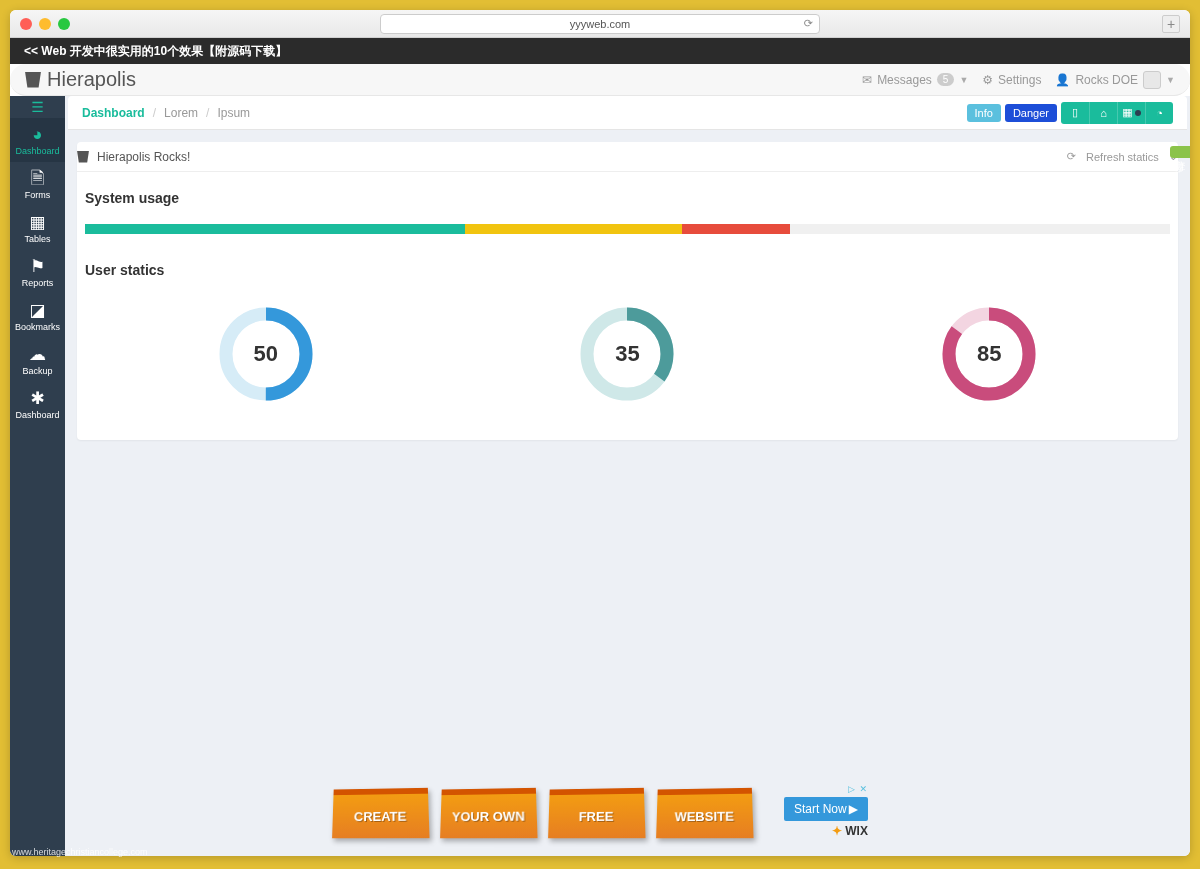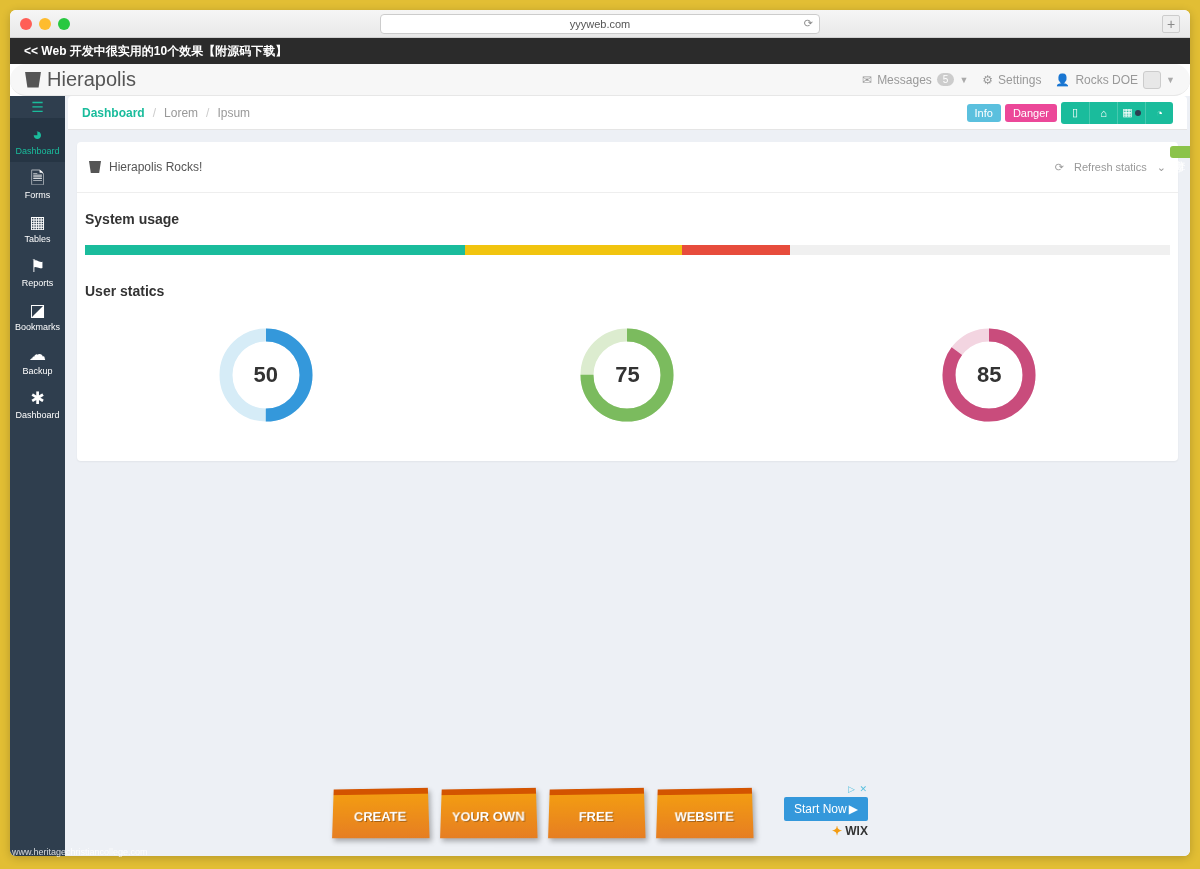--- a/index.html
+++ b/index.html
@@ -31,28 +31,28 @@
 .sb-item.active { background: #263544; color: #1abc9c; }
 .sb-icon { font-size: 17px; line-height: 1; }
 
 .main { flex: 1; padding: 0; }
 .breadcrumb-bar { background: #fff; border-bottom: 1px solid #e5e5e5; height: 34px; display: flex; align-items: center; padding: 0 14px; border-radius: 4px 4px 0 0; margin: 0 3px; }
 .breadcrumb { font-size: 12px; color: #999; display: flex; gap: 8px; align-items: center; }
 .breadcrumb .active { color: #1abc9c; font-weight: bold; }
 .bc-sep { color: #ccc; }
 .bc-right { margin-left: auto; display: flex; gap: 4px; align-items: center; }
 .pill { padding: 3px 8px; border-radius: 3px; color: #fff; font-size: 11px; }
-.pill.info { background: #5bc0de; } .pill.danger { background: #ec4899; }
+.pill.info { background: #5bc0de; } .pill.danger { background: #1d4ed8; }
 .icon-btn-group { display: flex; background: #1abc9c; border-radius: 3px; overflow: hidden; }
 .icon-btn { width: 28px; height: 22px; display: flex; align-items: center; justify-content: center; color: #fff; font-size: 11px; border-left: 1px solid rgba(255,255,255,0.2); }
 .icon-btn:first-child { border-left: none; }
 .icon-btn .dot { width: 6px; height: 6px; background: #2c3e50; border-radius: 50%; margin-left: 2px; }
 
 .panel { background: #fff; margin: 12px; border-radius: 4px; box-shadow: 0 1px 2px rgba(0,0,0,0.05); }
-.panel-header { height: 51px; display: flex; align-items: center; padding: 0 12px; border-bottom: 1px solid #eee; font-size: 12px; color: #555; }
+.panel-header { height: 30px; display: flex; align-items: center; padding: 0 0; border-bottom: 1px solid #eee; font-size: 12px; color: #555; }
 .ph-icon { width: 12px; height: 12px; background: #555; clip-path: polygon(0 0,100% 0,85% 100%,15% 100%); margin-right: 8px; }
 .ph-right { margin-left: auto; display: flex; align-items: center; gap: 10px; color: #999; font-size: 11px; }
 .panel-body { padding: 18px 8px 28px; }
 .section-title { font-size: 14px; font-weight: bold; color: #333; margin-bottom: 18px; }
 
 .progress { height: 10px; background: #f0f0f0; display: flex; border-radius: 0; margin-bottom: 28px; width: 100%; }
 .progress-seg { height: 100%; }
 
 .donuts { display: flex; justify-content: space-around; padding: 10px 0; }
 .donut-wrap { display: flex; flex-direction: column; align-items: center; }
@@ -193,23 +193,23 @@
           <div class="section-title">User statics</div>
           <div class="donuts" id="donut-row">
               <div class="donut-wrap">
                 <div class="donut"><svg width="96" height="96">
                     <circle cx="48" cy="48" r="40" fill="none" stroke="#d6ecf7" stroke-width="13"></circle>
                     <circle cx="48" cy="48" r="40" fill="none" stroke="#3498db" stroke-width="13" stroke-dasharray="125.66370614359172 251.32741228718345" stroke-linecap="butt"></circle>
                   </svg><div class="donut-label">50</div></div>
               </div>
               <div class="donut-wrap">
                 <div class="donut"><svg width="96" height="96">
-                    <circle cx="48" cy="48" r="40" fill="none" stroke="#dceccf" stroke-width="13"></circle>
-                    <circle cx="48" cy="48" r="40" fill="none" stroke="#7bbb5e" stroke-width="13" stroke-dasharray="188.49555921538757 251.32741228718345" stroke-linecap="butt"></circle>
-                  </svg><div class="donut-label">75</div></div>
+                    <circle cx="48" cy="48" r="40" fill="none" stroke="#cfe8e8" stroke-width="13"></circle>
+                    <circle cx="48" cy="48" r="40" fill="none" stroke="#4d9b9b" stroke-width="13" stroke-dasharray="87.96459430051421 251.32741228718345" stroke-linecap="butt"></circle>
+                  </svg><div class="donut-label">35</div></div>
               </div>
               <div class="donut-wrap">
                 <div class="donut"><svg width="96" height="96">
                     <circle cx="48" cy="48" r="40" fill="none" stroke="#f3d5e1" stroke-width="13"></circle>
                     <circle cx="48" cy="48" r="40" fill="none" stroke="#c94c7c" stroke-width="13" stroke-dasharray="213.62830044410592 251.32741228718345" stroke-linecap="butt"></circle>
                   </svg><div class="donut-label">85</div></div>
               </div>
             </div>
         </div>
       </div>

